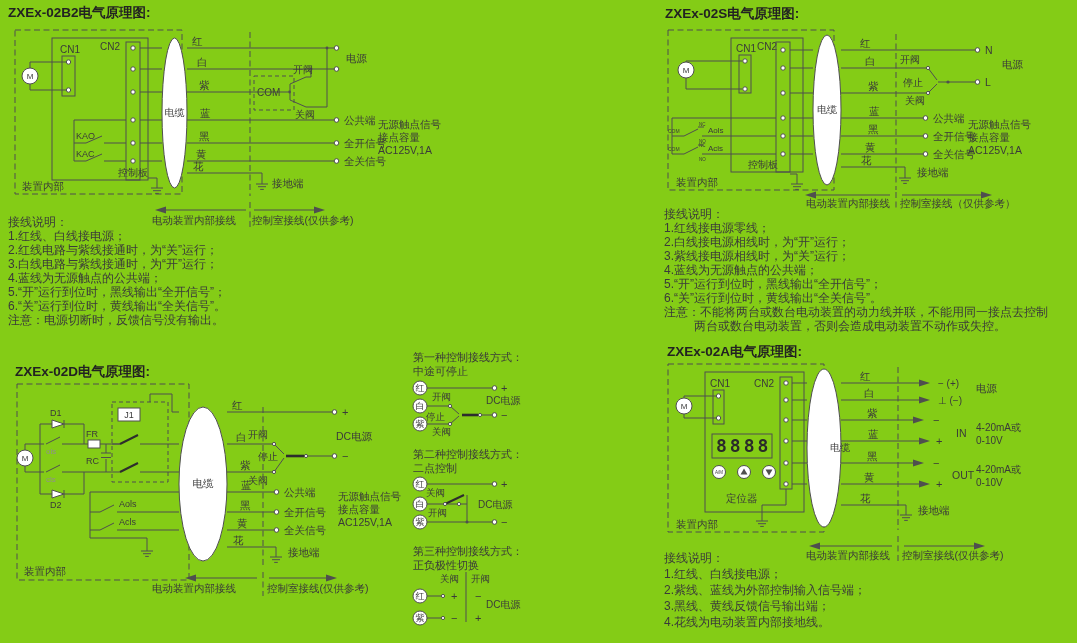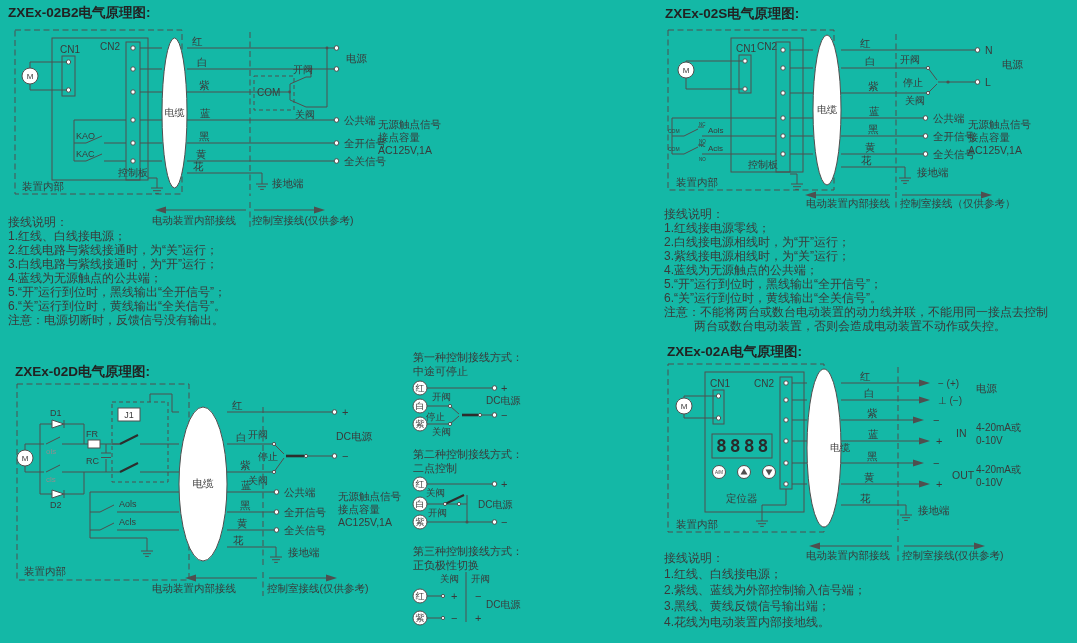--- a/index.html
+++ b/index.html
@@ -1,16 +1,16 @@
 <!DOCTYPE html>
 <html><head>
 <meta charset="utf-8">
 <style>
   html,body{margin:0;padding:0;background:#ffffff;}
-  .page{position:relative;width:1077px;height:643px;background:#14b8a6;overflow:hidden;
+  .page{position:relative;width:1077px;height:643px;background:#84cc16;overflow:hidden;
         font-family:"Liberation Sans",sans-serif;}
   svg{position:absolute;left:0;top:0;}
   .ln{stroke:#4f4f4f;stroke-width:1;fill:none;}
   .lnb{stroke:#2d2d2d;stroke-width:2;fill:none;}
   .thick{stroke:#2d2d2d;stroke-width:2.6;fill:none;}
   .dash{stroke:#4f4f4f;stroke-width:1;fill:none;stroke-dasharray:6 3.5;}
   .dash2{stroke:#4f4f4f;stroke-width:1;fill:none;stroke-dasharray:4 3;}
   .term{fill:#fff;stroke:#4f4f4f;stroke-width:1;}
   .dot{fill:#4f4f4f;stroke:none;}
   .ah{fill:#4f4f4f;stroke:none;}

